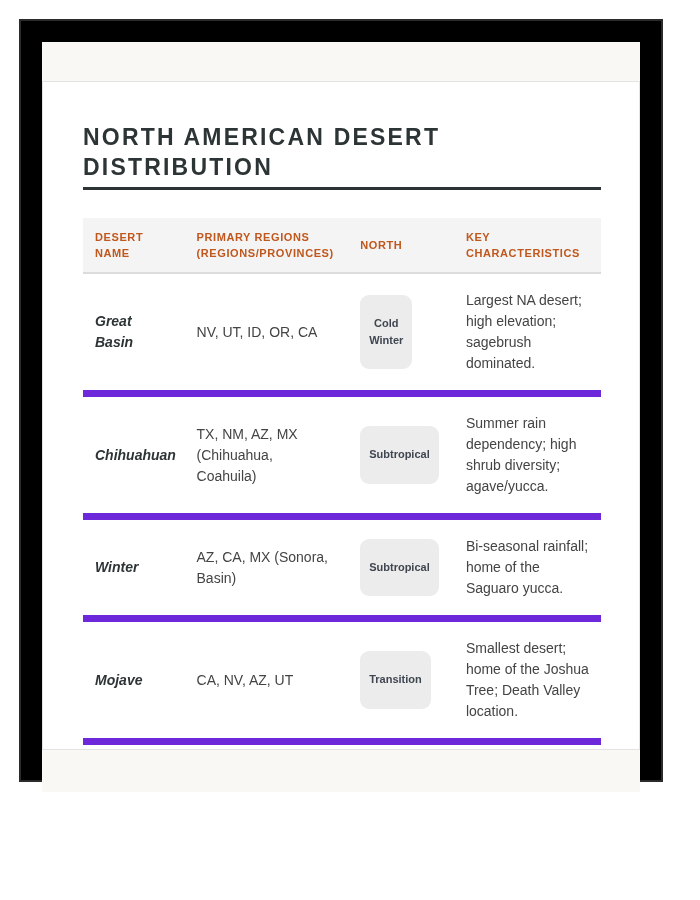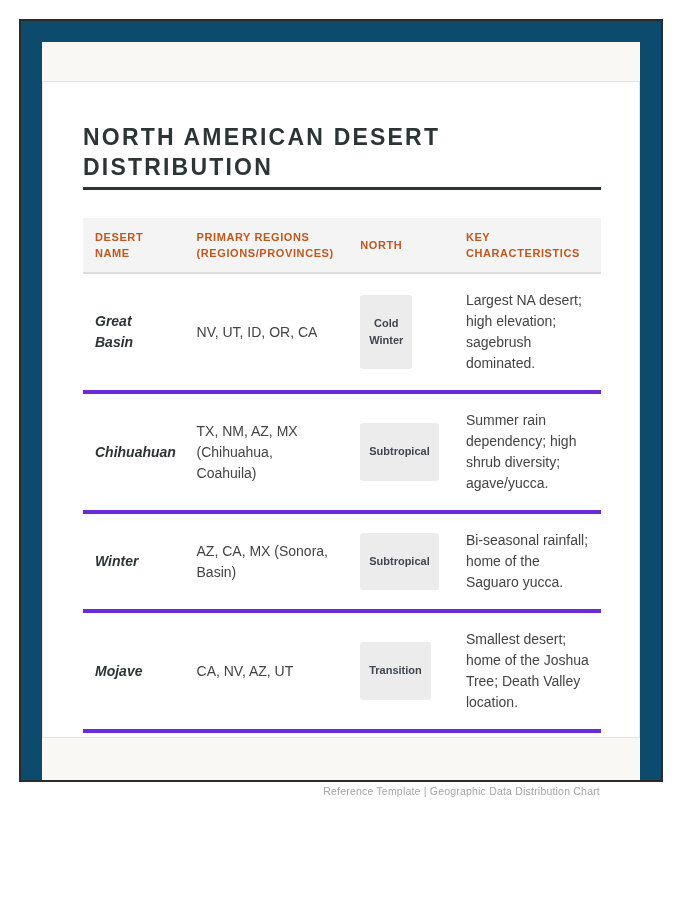--- a/index.html
+++ b/index.html
@@ -8,21 +8,21 @@
     background: #ffffff;
     font-family: "Liberation Sans", sans-serif;
     position: relative;
     overflow: hidden;
   }
   .frame {
     position: absolute;
     left: 19px; top: 19px;
     width: 644px; height: 763px;
     border: 2px solid #2b2b2b;
-    background: #0c4a6e;
+    background: #000000;
     padding: 21px 21px 0 21px;
   }
   .cream-panel {
     background: #faf8f4;
     padding: 39px 0 42px 0;
   }
   .card {
     background: #ffffff;
     border: 1px solid #e3e3e3;
     padding: 40px 38px 4px 40px;
@@ -61,36 +61,36 @@
     padding: 11px 12px;
     white-space: pre-line;
     border-bottom: 2px solid #dcdcdc;
   }
   td {
     padding: 16px 12px;
     font-size: 14px;
     line-height: 21px;
     color: #444444;
     vertical-align: middle;
-    border-bottom: 4px solid #6d28d9;
+    border-bottom: 7px solid #6d28d9;
   }
   td.cell-name {
     font-weight: bold;
     color: #2d3436;
     font-style: italic;
   }
   .type-badge {
     display: inline-block;
     background: #ececec;
     color: #3f4651;
     font-size: 11px;
     font-weight: bold;
     line-height: 1.55;
     padding: 20px 9px;
-    border-radius: 3px;
+    border-radius: 9px;
     text-align: center;
     white-space: pre-line;
   }
   .footer-caption {
     text-align: right;
     padding: 5px 40px 0 0;
     font-size: 10.5px;
     letter-spacing: 0.2px;
     color: #a5a5a5;
   }
@@ -155,14 +155,13 @@
             <td>
               <span class="type-badge">Transition</span>
             </td>
             <td>Smallest desert; home of the Joshua Tree; Death Valley location.</td>
           </tr>
         </tbody>
       </table>
 
     </div>
   </div>
-  <div class="footer-caption">Reference Template | Geographic Data Distribution Chart</div>
 </div>
 
 </body></html>

